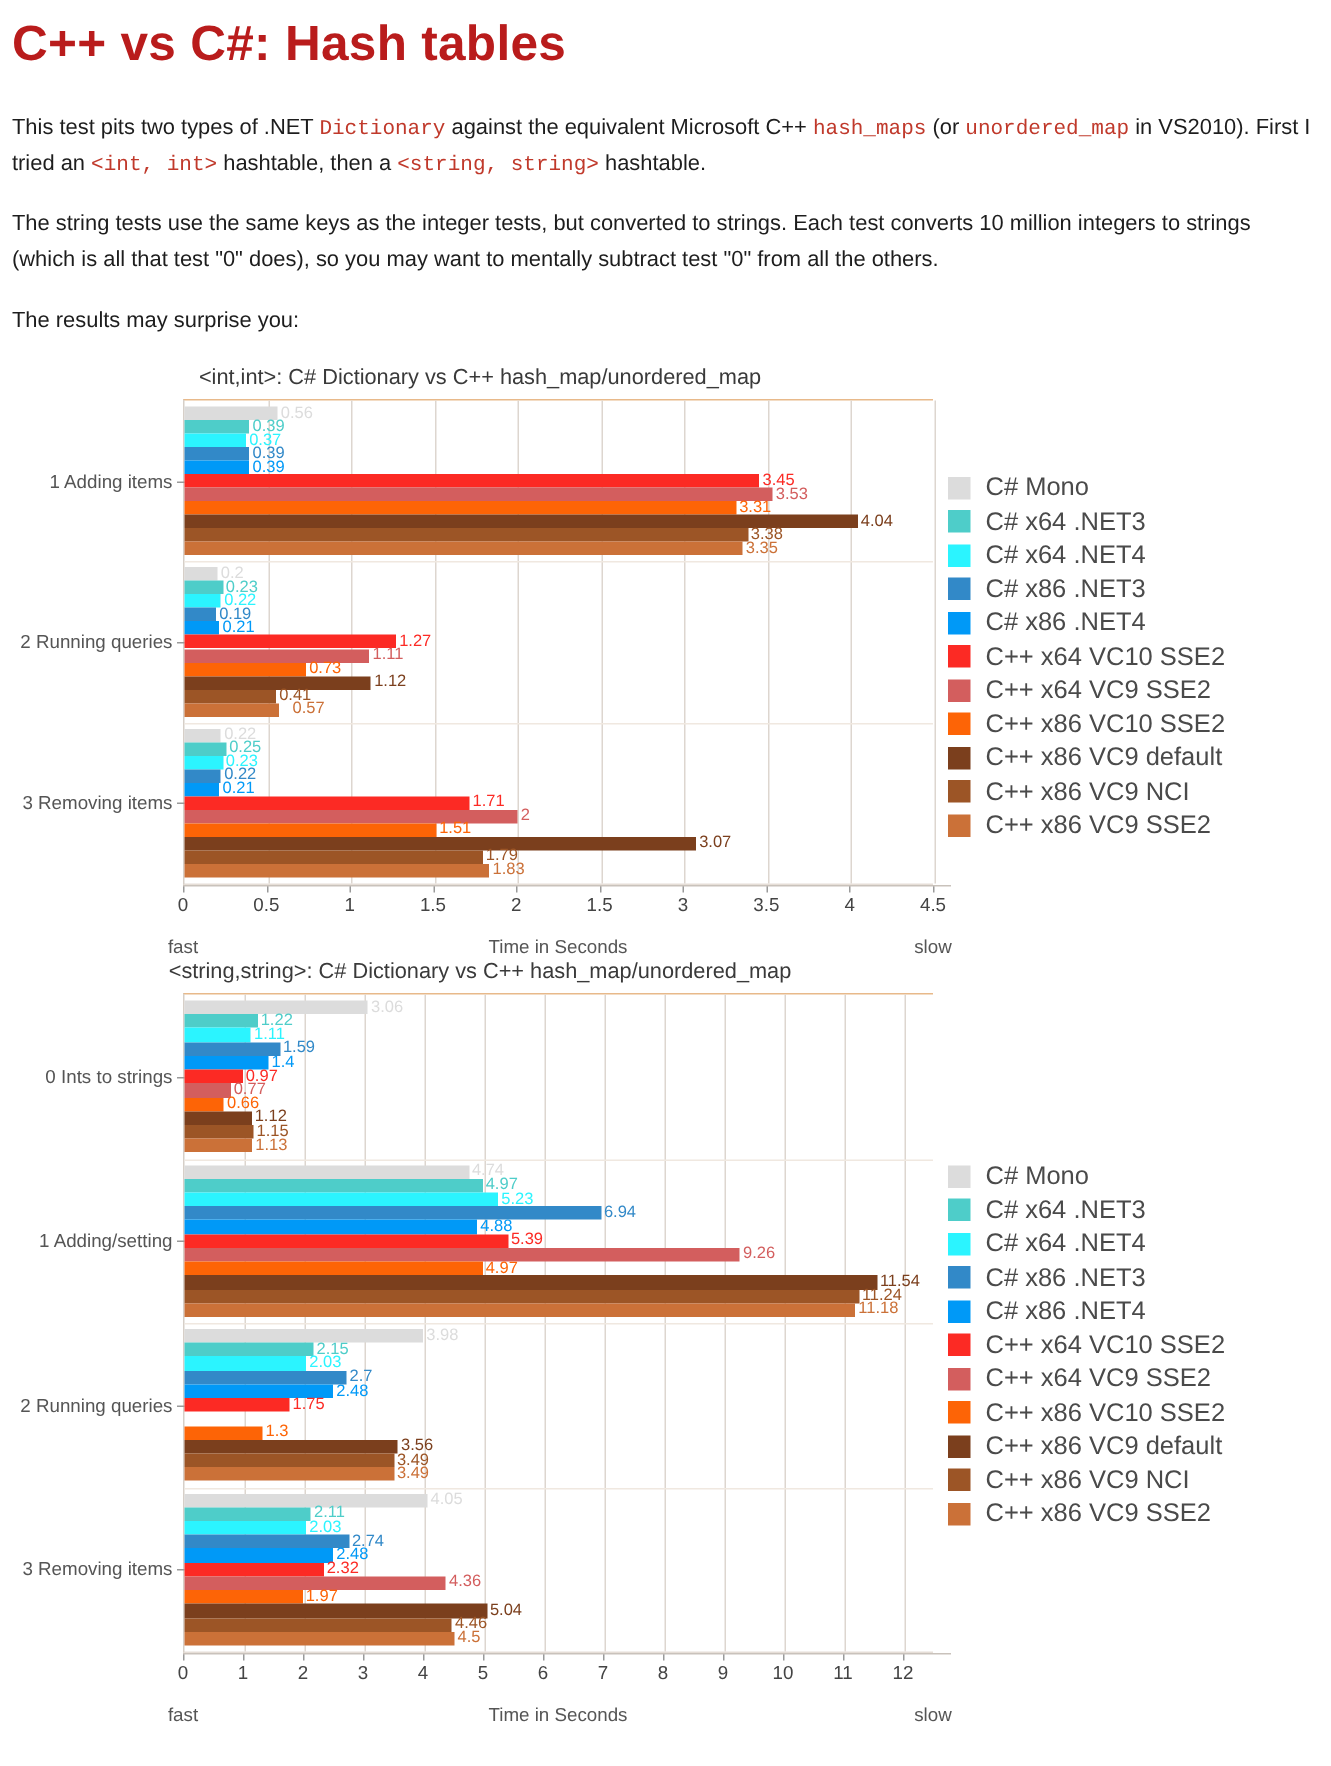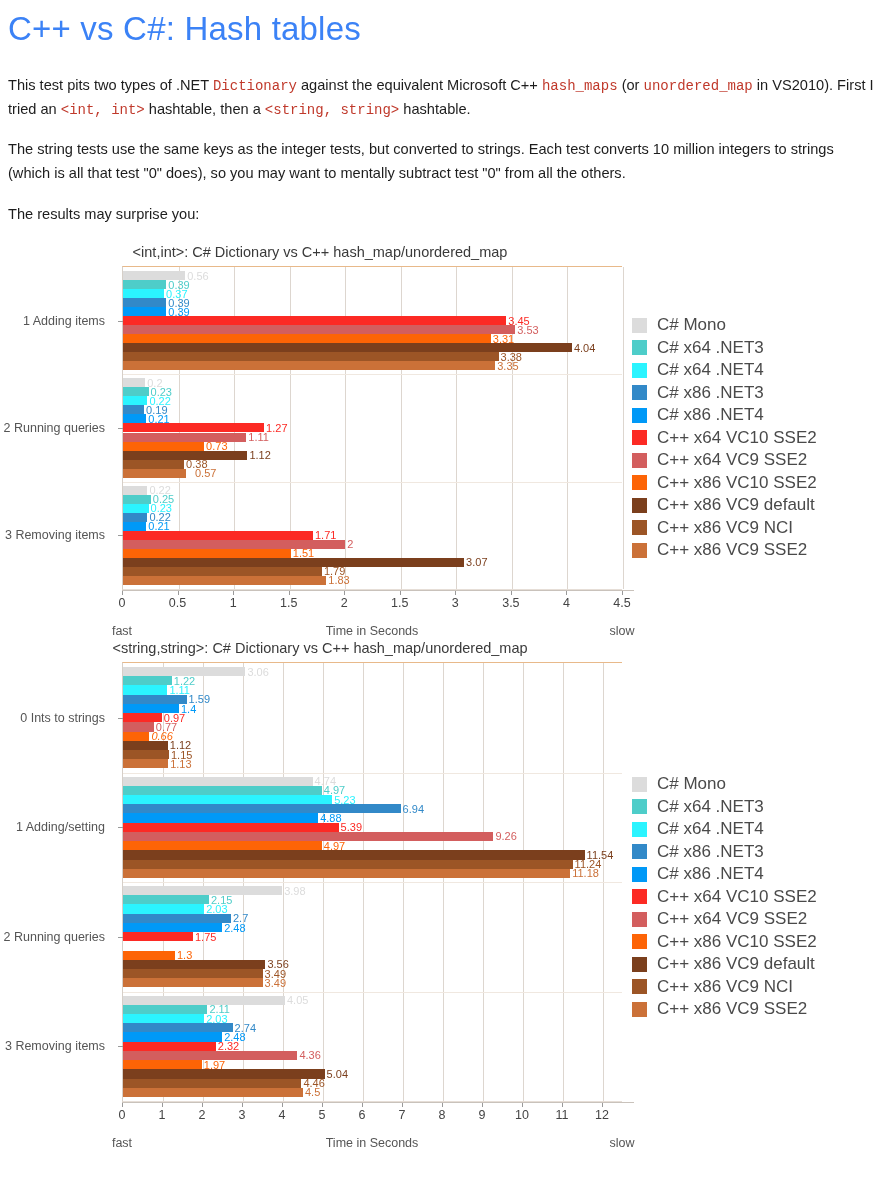--- a/index.html
+++ b/index.html
@@ -10,22 +10,22 @@
     background: #ffffff;
     font-family: "Liberation Sans", sans-serif;
     color: #1a1a1a;
     overflow: hidden;
     position: relative;
   }
 
   
   .page-title {
     font-size: 33px;
-    font-weight: 400;
-    color: #3b82f6;
+    font-weight: 700;
+    color: #b91c1c;
     margin: 10px 0 0 8px;
     letter-spacing: .2px;
   }
   .article { margin: 26px 8px 0 8px; }
   .para {
     font-size: 14.6px;
     line-height: 1.62;
     color: #1d1d1d;
     margin: 0 0 17px 0;
   }
@@ -69,21 +69,21 @@
     position: absolute;
     top: 50%;
     transform: translateY(-50%);
     font-size: 11px;
     white-space: nowrap;
     line-height: 1;
   }
   .ylabel {
     position: absolute;
     right: 100%;
-    margin-right: 18px;
+    margin-right: 8px;
     top: 50%;
     transform: translateY(-50%);
     font-size: 12.5px;
     color: #555;
     white-space: nowrap;
   }
   .ytick {
     position: absolute;
     right: 100%;
     top: 50%;
@@ -221,21 +221,21 @@
           <div class="bar-row" style="position: absolute; left: 0px; right: 0px; top: 67.2121px; height: 9.0303px;">
             <div class="bar" style="width: 81.1111px; background: rgb(253, 100, 6);"></div>
             <div class="bar-label" style="left: 83.1111px; color: rgb(253, 100, 6);">0.73</div>
           </div>
           <div class="bar-row" style="position: absolute; left: 0px; right: 0px; top: 76.2424px; height: 9.0303px;">
             <div class="bar" style="width: 124.444px; background: rgb(123, 63, 29);"></div>
             <div class="bar-label" style="left: 126.444px; color: rgb(123, 63, 29);">1.12</div>
           </div>
           <div class="bar-row" style="position: absolute; left: 0px; right: 0px; top: 85.2727px; height: 9.0303px;">
             <div class="bar" style="width: 61.1111px; background: rgb(156, 85, 38);"></div>
-            <div class="bar-label" style="left: 63.1111px; color: rgb(156, 85, 38);">0.38</div>
+            <div class="bar-label" style="left: 63.1111px; color: rgb(156, 85, 38);">0.41</div>
           </div>
           <div class="bar-row" style="position: absolute; left: 0px; right: 0px; top: 94.303px; height: 9.0303px;">
             <div class="bar" style="width: 63.3333px; background: rgb(203, 113, 56);"></div>
             <div class="bar-label" style="left: 72px; color: rgb(203, 113, 56);">0.57</div>
           </div>
         </div>
         <div class="group-sep" style="top: 107.333px;"></div>
         <div class="group" style="position: absolute; left: 0px; right: 0px; top: 214.667px; height: 107.333px;">
           <div class="ylabel">3 Removing items</div>
           <div class="ytick"></div>
@@ -405,21 +405,21 @@
           <div class="bar-row" style="position: absolute; left: 0px; right: 0px; top: 50.1364px; height: 9.22727px;">
             <div class="bar" style="width: 38.8px; background: rgb(252, 42, 36);"></div>
             <div class="bar-label" style="left: 40.8px; color: rgb(252, 42, 36);">0.97</div>
           </div>
           <div class="bar-row" style="position: absolute; left: 0px; right: 0px; top: 59.3636px; height: 9.22727px;">
             <div class="bar" style="width: 30.8px; background: rgb(211, 94, 94);"></div>
             <div class="bar-label" style="left: 32.8px; color: rgb(211, 94, 94);">0.77</div>
           </div>
           <div class="bar-row" style="position: absolute; left: 0px; right: 0px; top: 68.5909px; height: 9.22727px;">
             <div class="bar" style="width: 26.4px; background: rgb(253, 100, 6);"></div>
-            <div class="bar-label" style="left: 28.4px; color: rgb(253, 100, 6); font-style: italic;">0.66</div>
+            <div class="bar-label" style="left: 28.4px; color: rgb(253, 100, 6);">0.66</div>
           </div>
           <div class="bar-row" style="position: absolute; left: 0px; right: 0px; top: 77.8182px; height: 9.22727px;">
             <div class="bar" style="width: 44.8px; background: rgb(123, 63, 29);"></div>
             <div class="bar-label" style="left: 46.8px; color: rgb(123, 63, 29);">1.12</div>
           </div>
           <div class="bar-row" style="position: absolute; left: 0px; right: 0px; top: 87.0455px; height: 9.22727px;">
             <div class="bar" style="width: 46px; background: rgb(156, 85, 38);"></div>
             <div class="bar-label" style="left: 48px; color: rgb(156, 85, 38);">1.15</div>
           </div>
           <div class="bar-row" style="position: absolute; left: 0px; right: 0px; top: 96.2727px; height: 9.22727px;">

